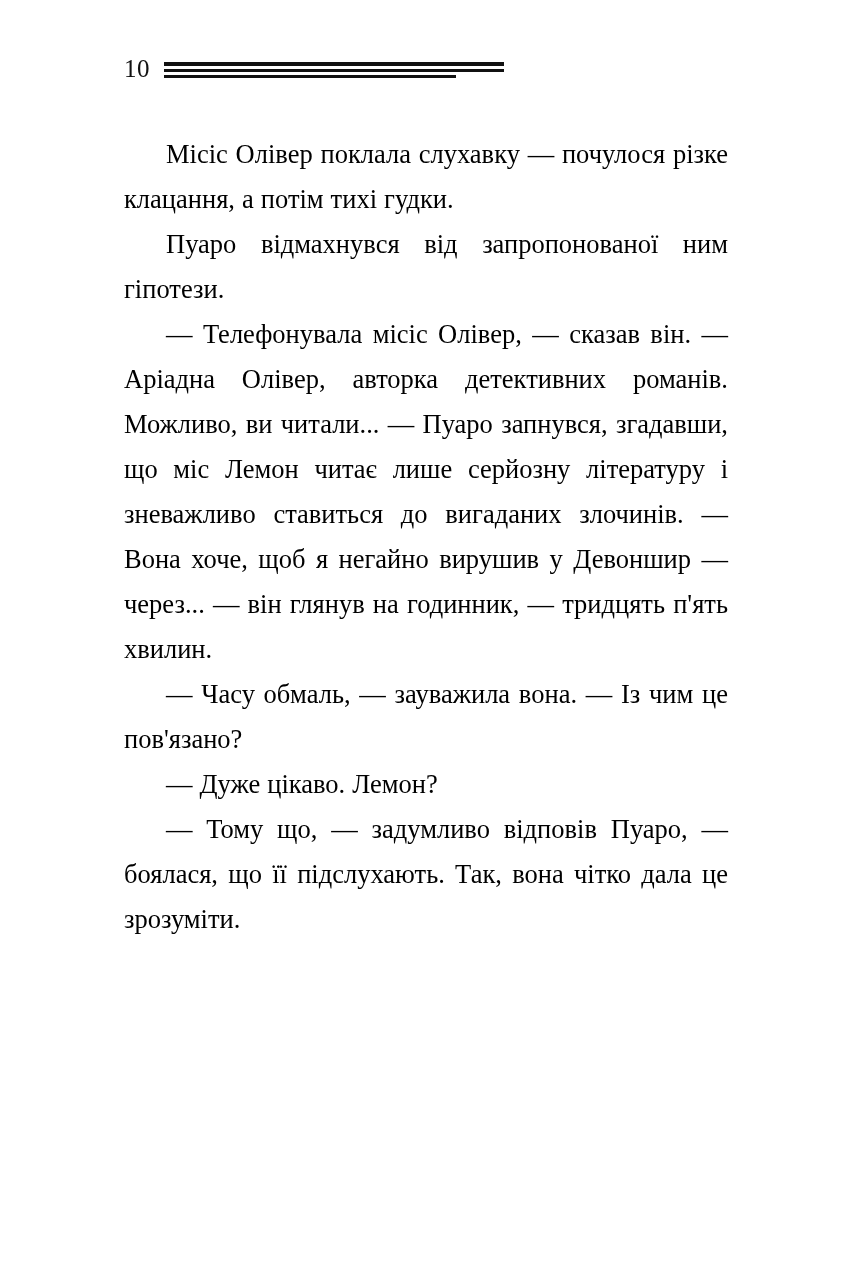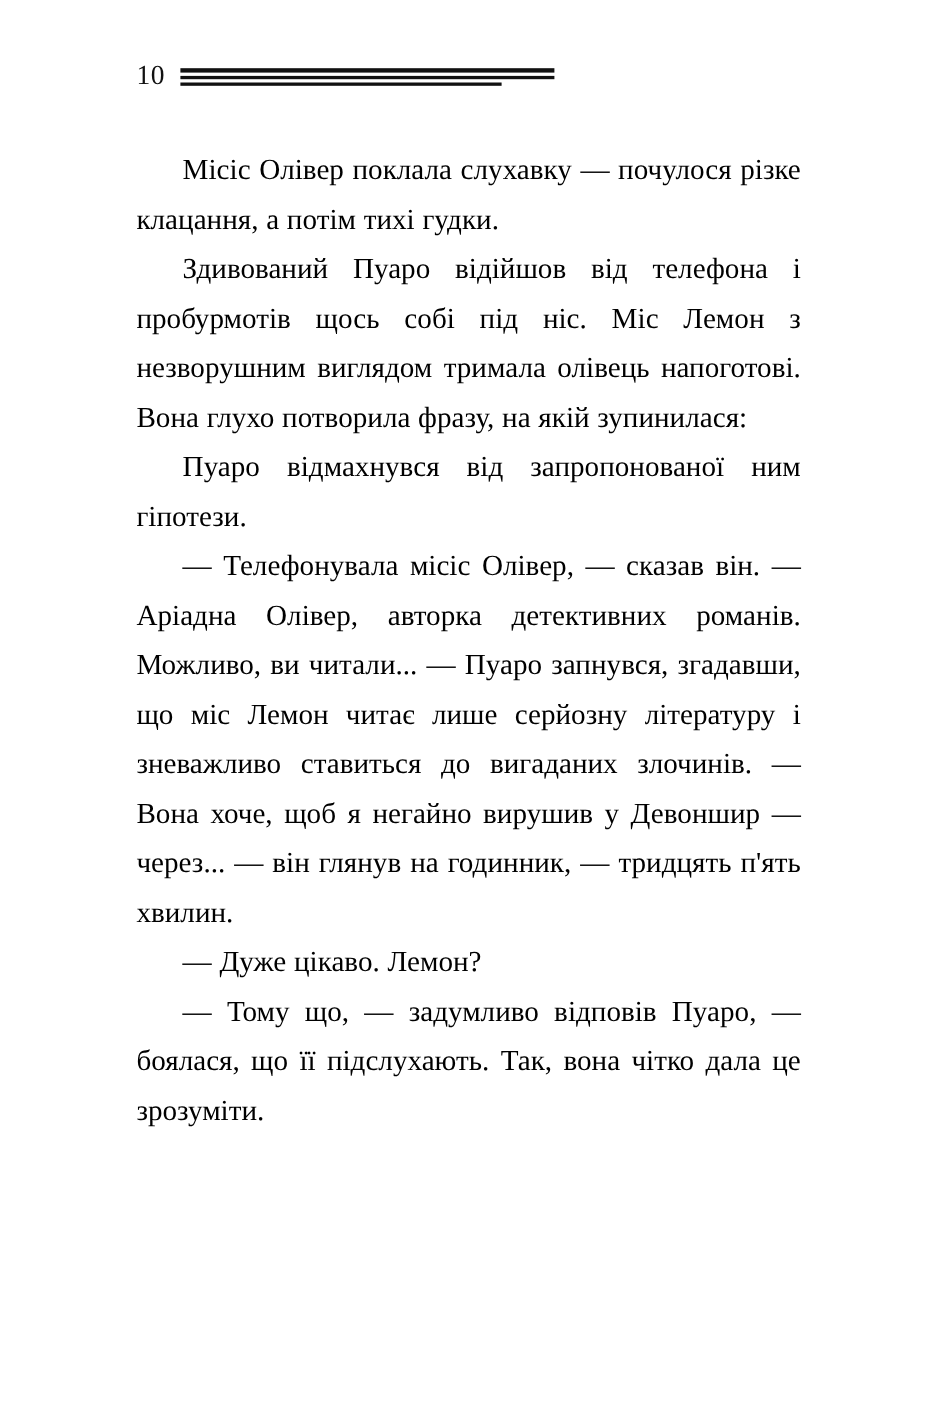--- a/index.html
+++ b/index.html
@@ -76,20 +76,20 @@
     <div class="folio">10</div>
     <div class="rule-stack">
       <div class="r r1"></div>
       <div class="r r2"></div>
       <div class="r r3"></div>
     </div>
   </div>
 
   <div class="body-text">
     <p>Місіс Олівер поклала слухавку — почулося різке клацання, а потім тихі гудки.</p>
-    <p>Здивований Пуаро відійшов від телефона і пробурмотів щось собі під ніс. Міс Лемон з незворушним виглядом тримала олівець напоготові. Вона глухо потворила фразу, на якій зупинилася:</p>
     <p>Пуаро відмахнувся від запропонованої ним гіпотези.</p>
     <p>— Телефонувала місіс Олівер, — сказав він. — Аріадна Олівер, авторка детективних романів. Можливо, ви читали... — Пуаро запнувся, згадавши, що міс Лемон читає лише серйозну літературу і зневажливо ставиться до вигаданих злочинів. — Вона хоче, щоб я негайно вирушив у Девоншир — через... — він глянув на годинник, — тридцять п'ять хвилин.</p>
+    <p>— Часу обмаль, — зауважила вона. — Із чим це пов'язано?</p>
     <p>— Дуже цікаво. Лемон?</p>
     <p>— Тому що, — задумливо відповів Пуаро, — боялася, що її підслухають. Так, вона чітко дала це зрозуміти.</p>
   </div>
 
 </div>
 
 </body></html>

